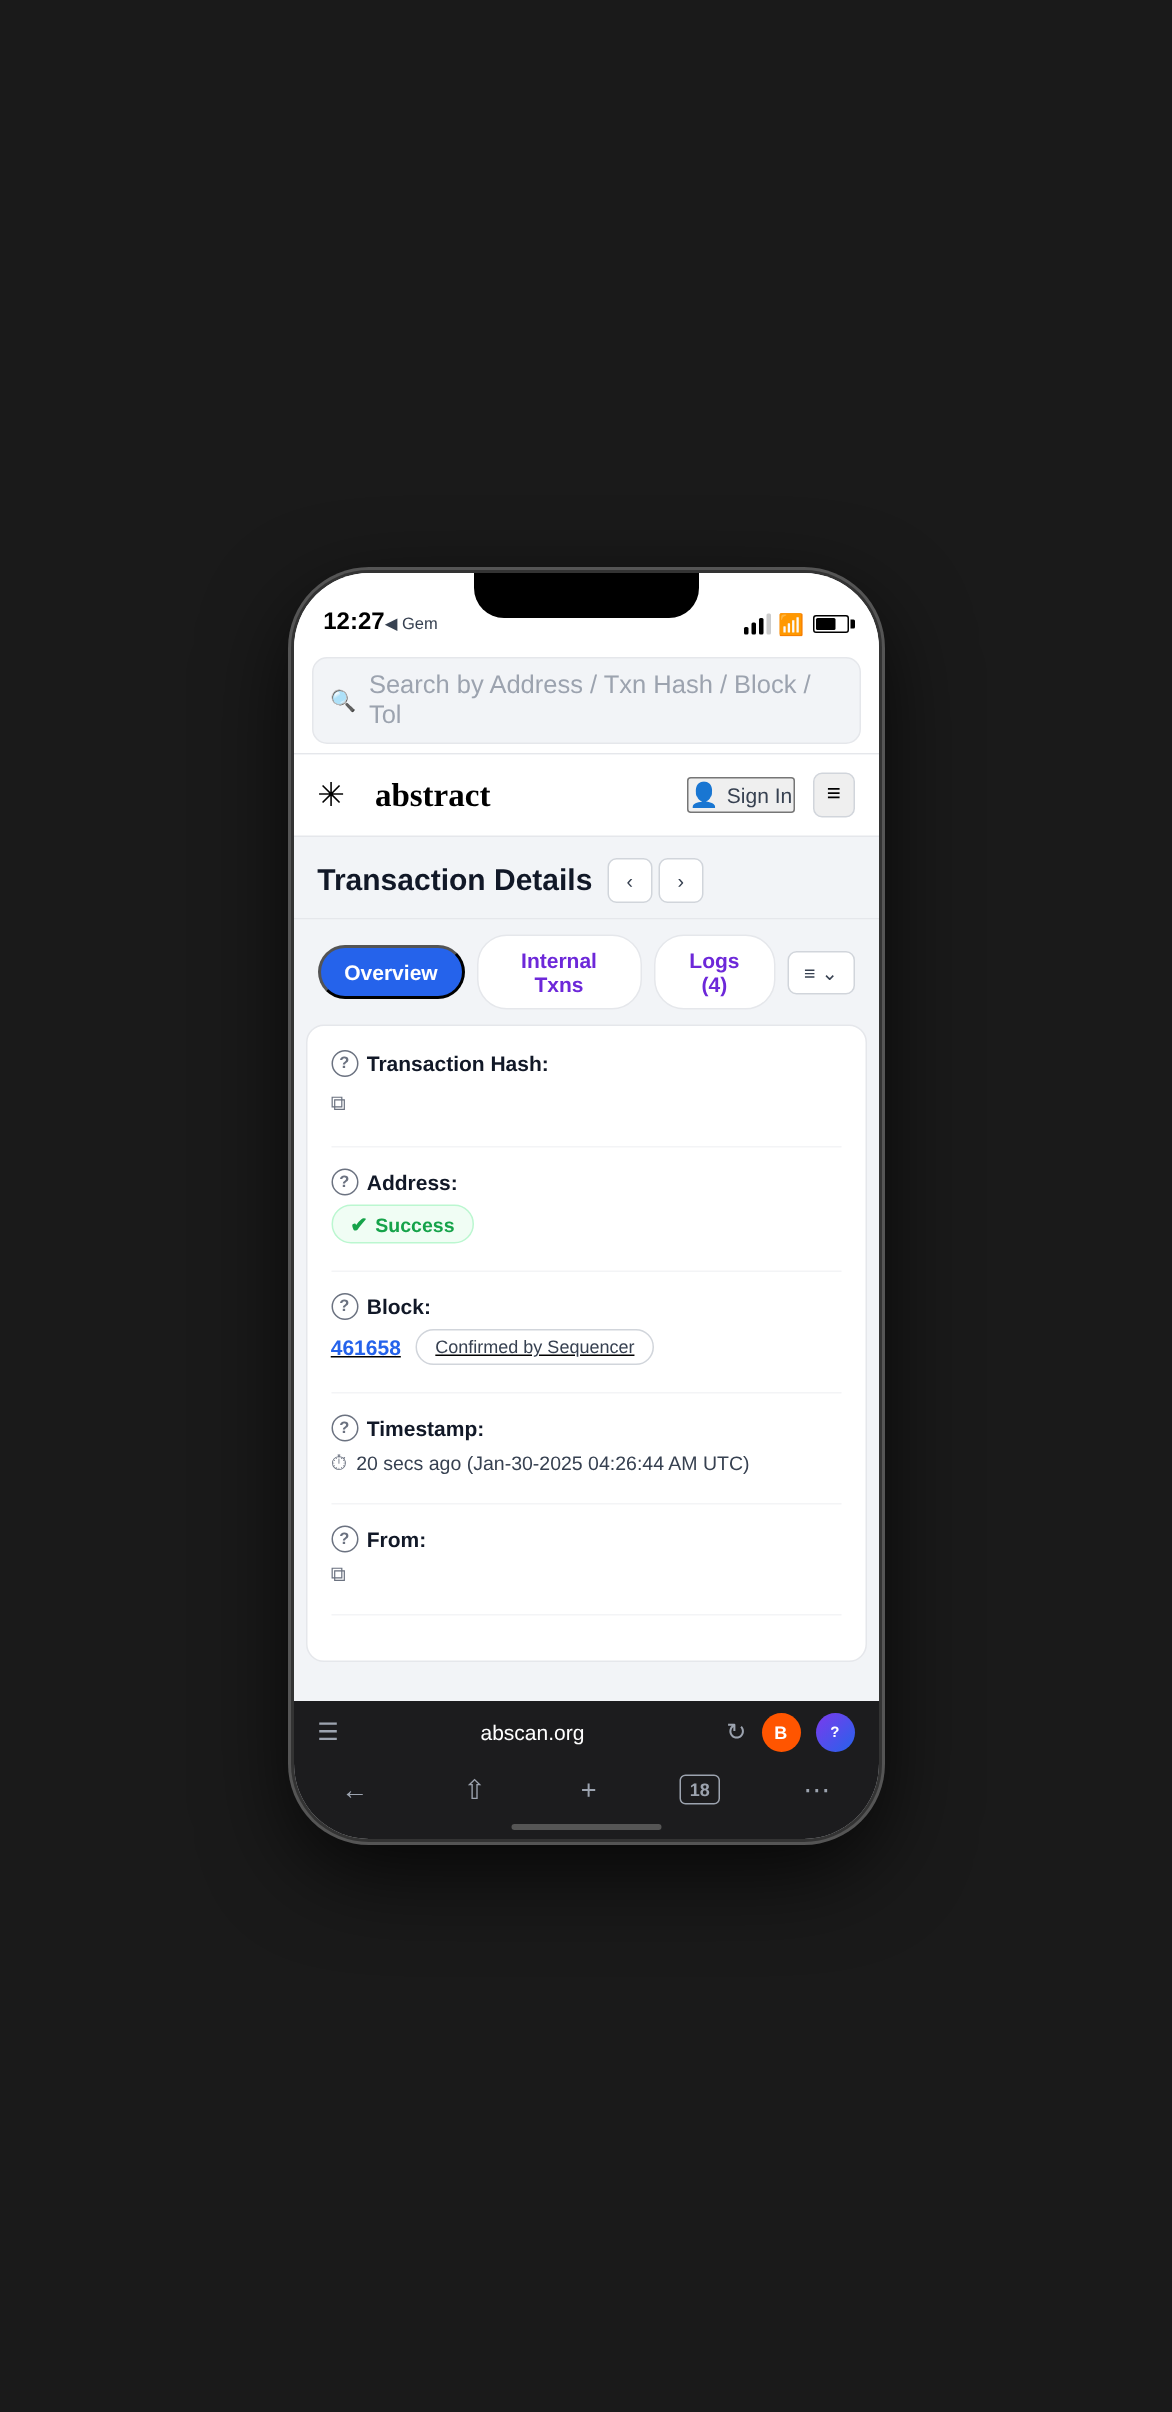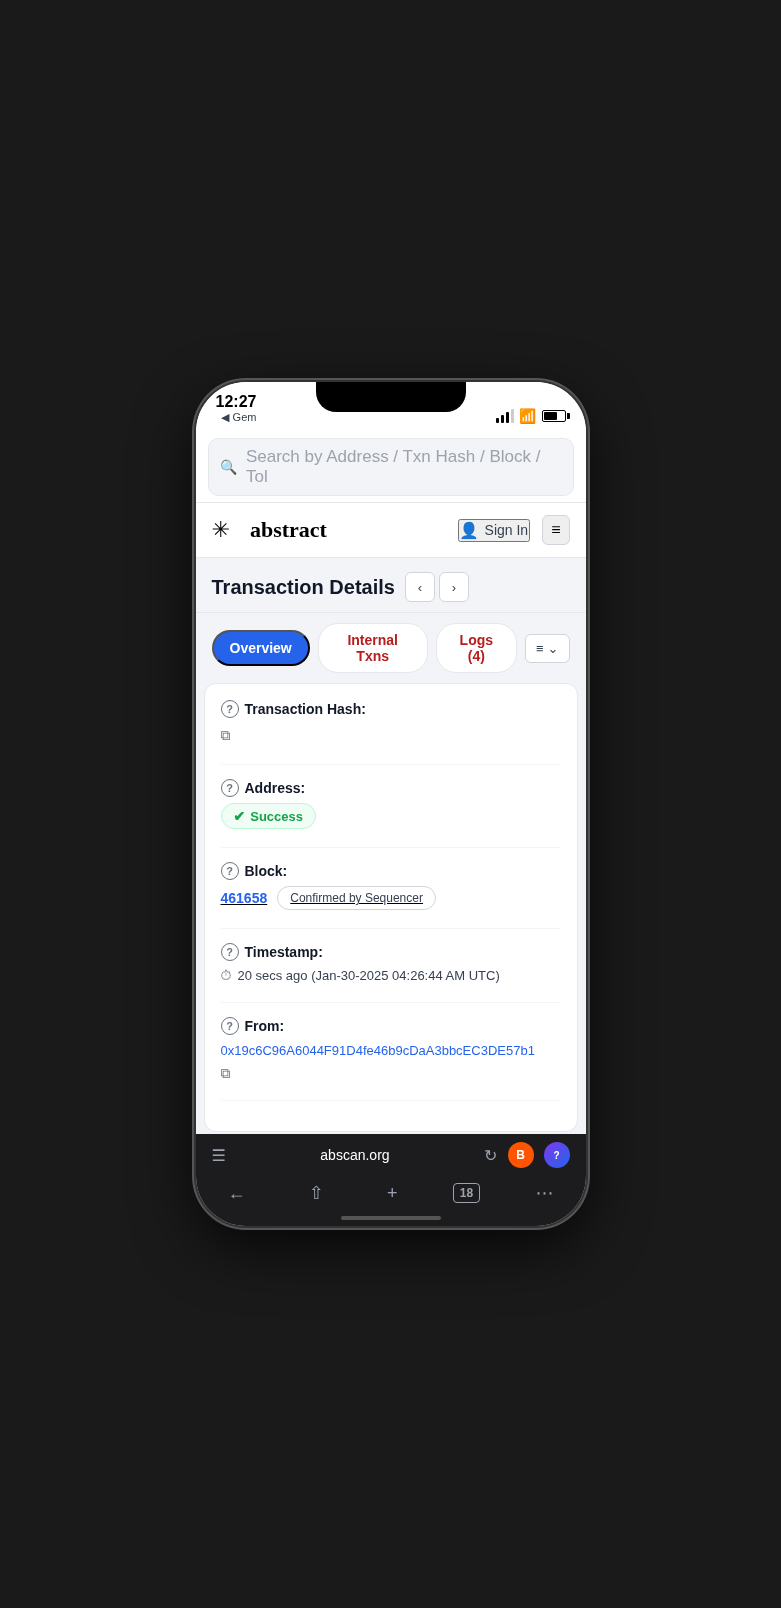--- a/index.html
+++ b/index.html
@@ -255,21 +255,21 @@
       font-weight: 700;
     }
 
     .tab-active {
       background: #2563eb;
       color: #fff;
     }
 
     .tab-inactive {
       background: #fff;
-      color: #b91c1c;
+      color: #6d28d9;
       border: 1px solid #e5e7eb;
     }
 
     .tab-filter {
       margin-left: auto;
       border: 1.5px solid #d1d5db;
       border-radius: 6px;
       padding: 6px 10px;
       background: #fff;
       display: flex;
@@ -497,21 +497,21 @@
     }
   </style>
 </head>
 <body>
 
 <div class="phone-frame">
   <div class="phone-screen">
     <div class="notch"></div>
 
     <div class="status-bar">
-      <div style="display:flex; flex-direction:column; align-items:flex-end; padding-top:8px;">
+      <div style="display:flex; align-items:center; padding-top:8px;">
         <span class="status-time">12:27</span>
         <span style="font-size:11px; color:#374151;">◀ Gem</span>
       </div>
       <div class="status-icons">
         <div class="signal-bars">
           <div class="signal-bar" style="height:5px;"></div>
           <div class="signal-bar" style="height:8px;"></div>
           <div class="signal-bar" style="height:11px;"></div>
           <div class="signal-bar" style="height:14px; background:#ccc;"></div>
         </div>
@@ -617,21 +617,20 @@
         </div>
 
         <hr class="field-divider">
 
         <div class="field-row">
           <div class="field-label">
             <div class="help-icon">?</div>
             <span>From:</span>
           </div>
           <div class="address-with-copy">
-            <span class="from-address">0x19c6C96A6044F91D4fe46b9cDaA3bbcEC3DE57b1</span>
             <span class="copy-icon">⧉</span>
           </div>
         </div>
 
         <hr class="field-divider">
 
       </div>
     </div>
 
     <div class="browser-bar">

